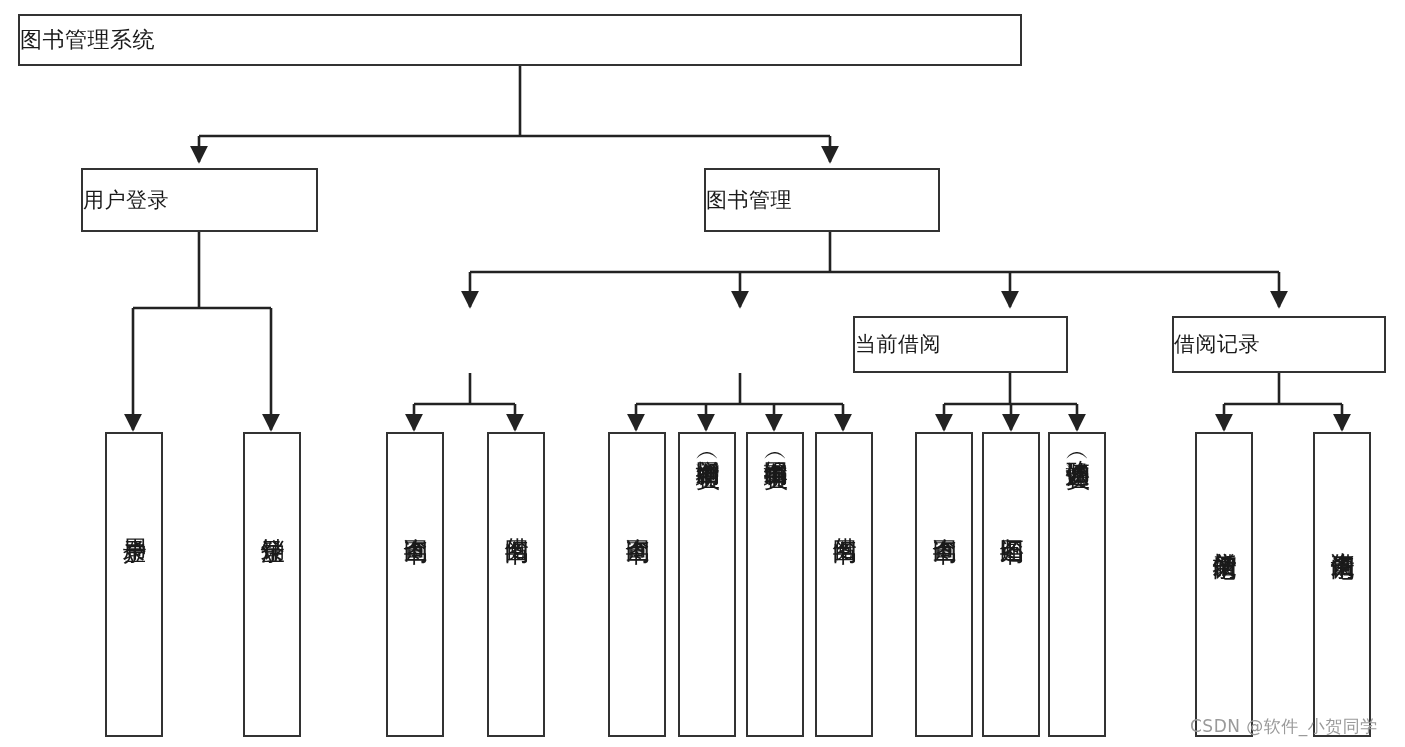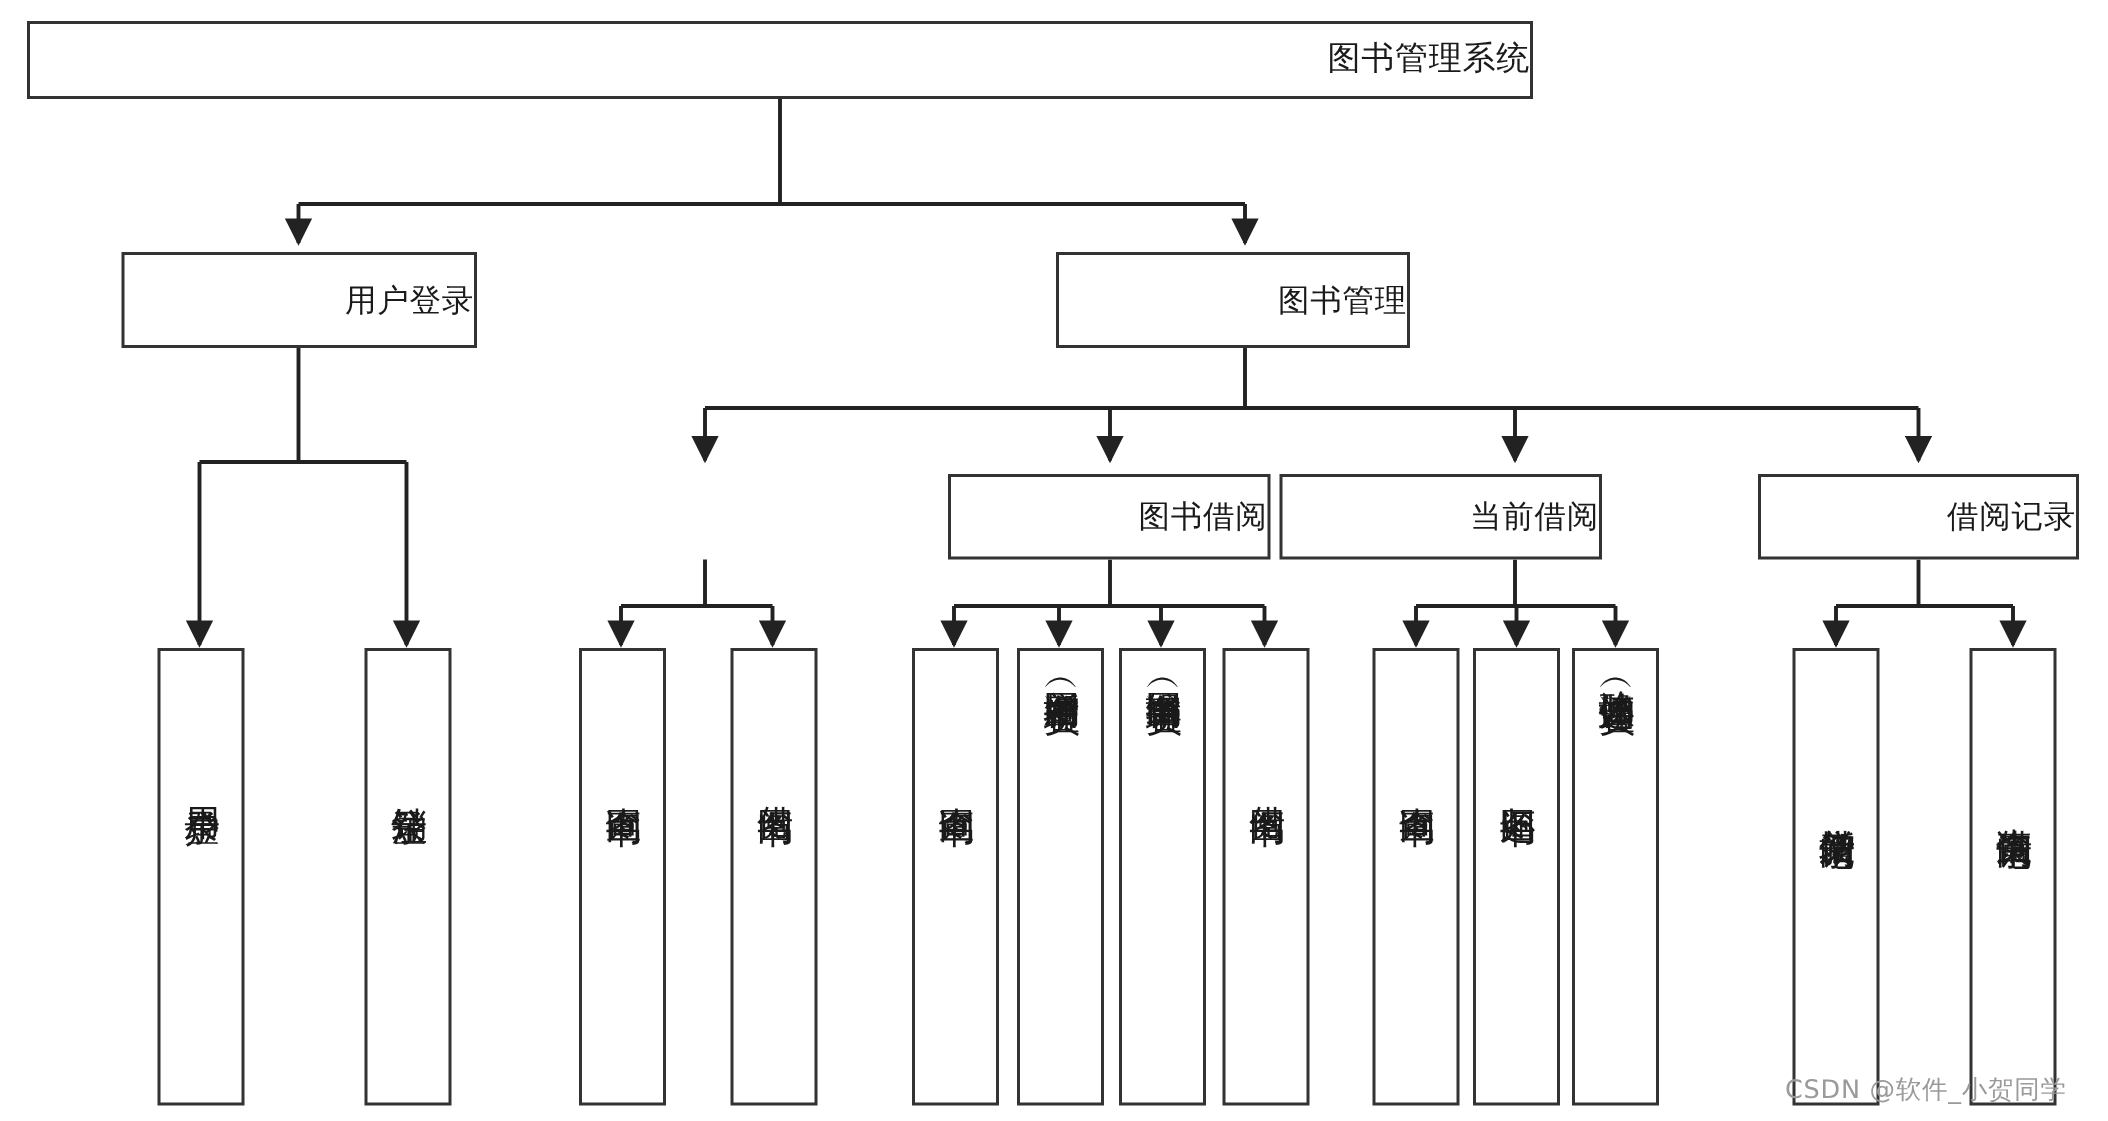--- a/index.html
+++ b/index.html
@@ -26,21 +26,21 @@
     height: 747px;
     pointer-events: none;
   }
   .node {
     position: absolute;
     box-sizing: border-box;
     background: #ffffff;
     border: 2px solid #333333;
     display: flex;
     align-items: center;
-    justify-content: flex-end;
+    justify-content: flex-start;
     color: #1a1a1a;
   }
   .node .lbl {
     display: block;
     text-align: center;
     line-height: 1.15;
   }
   .node.horiz .lbl {
     font-size: 21px;
     letter-spacing: 0.5px;
@@ -136,27 +136,24 @@
     <span class="lbl">图书管理系统</span>
   </div>
 
   <div class="node horiz" style="left:81px; top:168px; width:237px; height:64px;">
     <span class="lbl">用户登录</span>
   </div>
   <div class="node horiz" style="left:704px; top:168px; width:236px; height:64px;">
     <span class="lbl">图书管理</span>
   </div>
 
-  <div class="node horiz" style="left:632px; top:316px; width:215px; height:57px;">
-    <span class="lbl">图书借阅</span>
-  </div>
   <div class="node horiz" style="left:853px; top:316px; width:215px; height:57px;">
     <span class="lbl">当前借阅</span>
   </div>
-  <div class="node horiz" style="left:1172px; top:316px; width:214px; height:57px;padding-left:13px;">
+  <div class="node horiz" style="left:1172px; top:316px; width:214px; height:57px;">
     <span class="lbl">借阅记录</span>
   </div>
 
   <div class="node leaf mid" style="left:105px; top:432px; width:58px; height:305px;">
     <span class="lbl">用户登录</span>
   </div>
   <div class="node leaf mid" style="left:243px; top:432px; width:58px; height:305px;">
     <span class="lbl">注销登录</span>
   </div>
 

